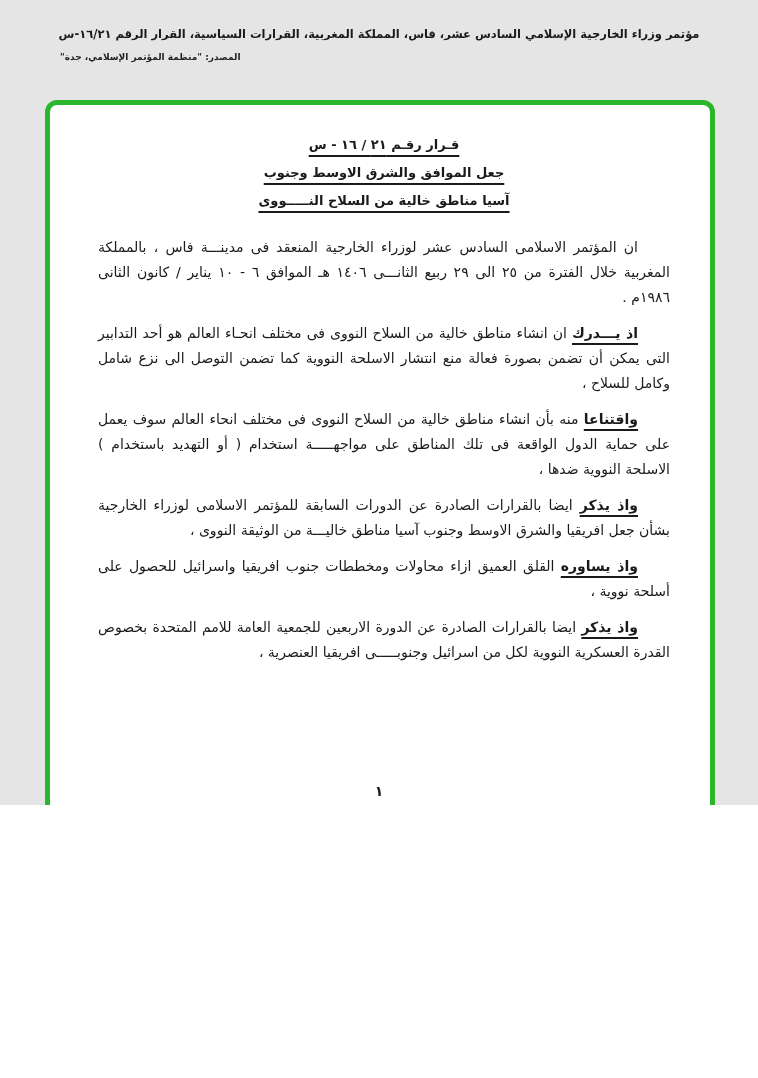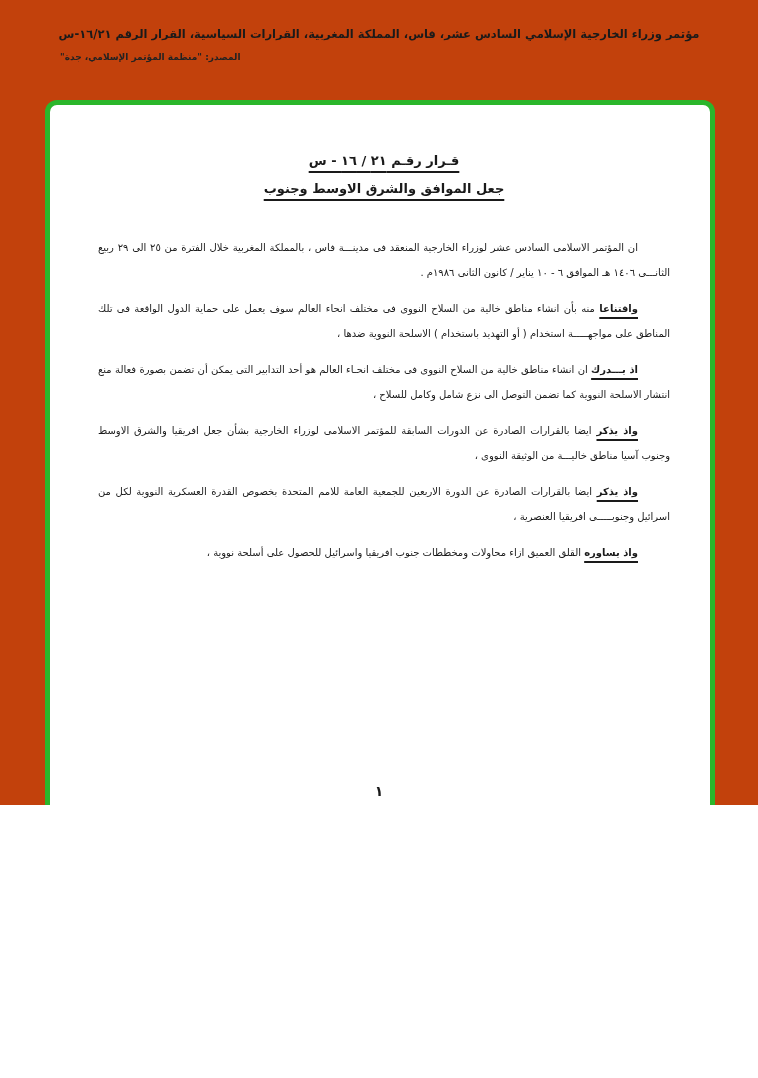--- a/index.html
+++ b/index.html
@@ -5,21 +5,21 @@
   * { margin: 0; padding: 0; box-sizing: border-box; }
   html, body { background: #ffffff; }
   body {
     font-family: "DejaVu Sans", sans-serif;
     color: #1a1a1a;
   }
   .page {
     position: relative;
     width: 758px;
     height: 805px;
-    background: #c2410c;
+    background: #e5e5e5;
     overflow: hidden;
   }
   .header-title {
     position: absolute;
     top: 26px;
     left: 36px;
     right: 36px;
     direction: rtl;
     text-align: center;
     font-weight: bold;
@@ -43,35 +43,35 @@
     height: 944px;
     border: 5px solid var(--frame-green, #2bb62b);
     border-radius: 12px;
     padding: 26px 40px 0 48px;
     direction: rtl;
     background: #ffffff;
   }
   .title-block {
     width: max-content;
     max-width: 100%;
-    margin: 16px auto;
+    margin: 0 auto;
     text-align: center;
     font-weight: bold;
     font-size: 13px;
     line-height: 28px;
   }
   .title-line {
     text-decoration: underline;
     text-decoration-thickness: 1.5px;
     text-underline-offset: 6px;
     white-space: nowrap;
   }
   .body-text {
-    margin-top: 32px;
-    font-size: 10px;
+    margin-top: 20px;
+    font-size: 14px;
     line-height: 25px;
     text-align: justify;
   }
   .para {
     margin-bottom: 11px;
     text-indent: 32px;
   }
   .para .lead {
     font-weight: bold;
     text-decoration: underline;
@@ -95,36 +95,37 @@
 
   <div class="header-title">مؤتمر وزراء الخارجية الإسلامي السادس عشر، فاس، المملكة المغربية، القرارات السياسية، القرار الرقم ١٦/٢١-س</div>
 
   <div class="source-line">المصدر:  "منظمة المؤتمر الإسلامي، جدة"</div>
 
   <div class="doc-frame">
 
     <div class="title-block">
       <div class="title-line">قـرار رقـم ٢١ / ١٦ - س</div>
       <div class="title-line">جعل الموافق والشرق الاوسط وجنوب</div>
+      <div class="title-line">آسيا مناطق خالية من السلاح النـــــووى</div>
     </div>
 
     <div class="body-text">
 
       <p class="para"><span class="lead"></span><span>ان المؤتمر الاسلامى السادس عشر لوزراء الخارجية المنعقد فى مدينـــة فاس ، بالمملكة المغربية خلال الفترة من ٢٥ الى ٢٩ ربيع الثانـــى ١٤٠٦ هـ الموافق ٦ - ١٠ يناير / كانون الثانى ١٩٨٦م .</span></p>
 
+      <p class="para"><span class="lead">اذ يـــدرك</span><span> ان انشاء مناطق خالية من السلاح النووى فى مختلف انحـاء العالم هو أحد التدابير التى يمكن أن تضمن بصورة فعالة منع انتشار الاسلحة النووية كما تضمن التوصل الى نزع شامل وكامل للسلاح ،</span></p>
+
       <p class="para"><span class="lead">واقتناعا</span><span> منه بأن انشاء مناطق خالية من السلاح النووى فى مختلف انحاء العالم سوف يعمل على حماية الدول الواقعة فى تلك المناطق على مواجهـــــة استخدام ( أو التهديد باستخدام ) الاسلحة النووية ضدها ،</span></p>
-
-      <p class="para"><span class="lead">اذ يـــدرك</span><span> ان انشاء مناطق خالية من السلاح النووى فى مختلف انحـاء العالم هو أحد التدابير التى يمكن أن تضمن بصورة فعالة منع انتشار الاسلحة النووية كما تضمن التوصل الى نزع شامل وكامل للسلاح ،</span></p>
 
 
       <p class="para"><span class="lead">واذ يذكر</span><span> ايضا بالقرارات الصادرة عن الدورات السابقة للمؤتمر الاسلامى لوزراء الخارجية بشأن جعل افريقيا والشرق الاوسط وجنوب آسيا مناطق خاليـــة من الوثيقة النووى ،</span></p>
 
+      <p class="para"><span class="lead">واذ يساوره</span><span> القلق العميق ازاء محاولات ومخططات جنوب افريقيا واسرائيل للحصول على أسلحة نووية ،</span></p>
+
       <p class="para"><span class="lead">واذ يذكر</span><span> ايضا بالقرارات الصادرة عن الدورة الاربعين للجمعية العامة للامم المتحدة بخصوص القدرة العسكرية النووية لكل من اسرائيل وجنوبـــــى افريقيا العنصرية ،</span></p>
-
-      <p class="para"><span class="lead">واذ يساوره</span><span> القلق العميق ازاء محاولات ومخططات جنوب افريقيا واسرائيل للحصول على أسلحة نووية ،</span></p>
 
 
 
     </div>
   </div>
 
   <div class="page-number">١</div>
 
 </div>
 

